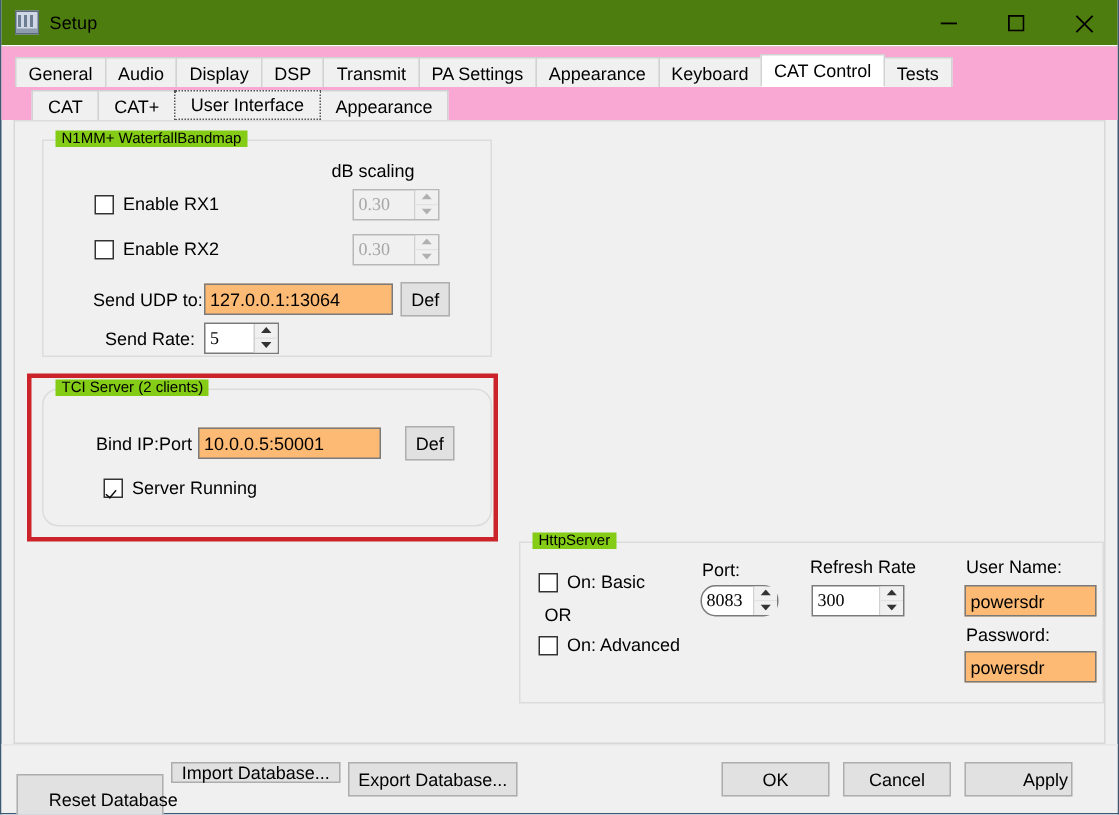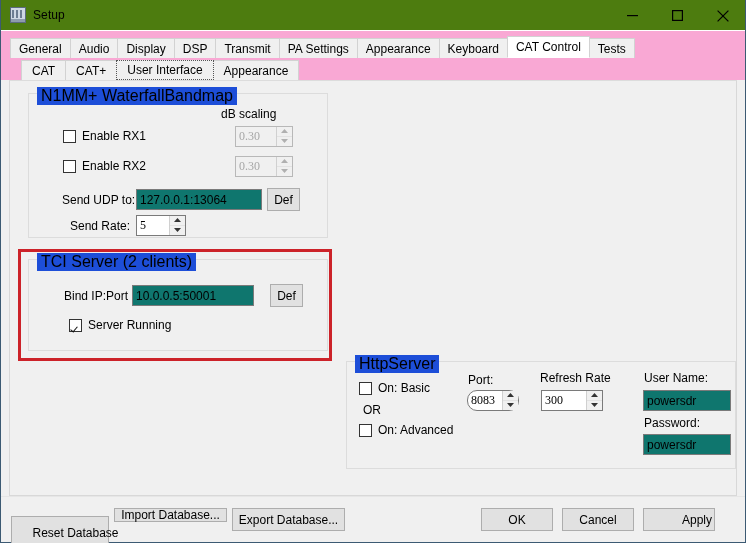--- a/index.html
+++ b/index.html
@@ -154,23 +154,23 @@
   }
 
   
   .group {
     position: absolute;
     border: 1px solid #dcdcdc;
   }
   .group > .legend {
     position: absolute;
     top: -7px; left: 8px;
-    background: #1d4ed8;
+    background: #84cc16;
     padding: 0 4px;
-    font-size: 16px;
+    font-size: 10px;
     color: #000;
     white-space: nowrap;
   }
 
   .lbl {
     position: absolute;
     font-size: 12px;
     color: #000;
     white-space: nowrap;
   }
@@ -189,21 +189,21 @@
     left: 2px; top: 5px;
     width: 3px; height: 6px;
     border-right: 1.6px solid #111;
     border-bottom: 1.6px solid #111;
     transform: rotate(40deg);
   }
 
   
   .tb {
     position: absolute;
-    background: #0f766e;
+    background: #fdba74;
     border: 1px solid #7a7a7a;
     font-family: "Liberation Sans", sans-serif;
     font-size: 12px;
     color: #000;
     padding: 0 3px;
     display: flex;
     align-items: center;
     cursor: text;
   }
 
@@ -393,21 +393,21 @@
             </div>
           <div class="ar dn">
               <svg width="7" height="4" viewBox="0 0 7 4">
                 <polygon points="0,0 7,0 3.5,4" fill="#333"></polygon>
               </svg>
             </div>
         </div>
       </div>
     </div>
 
-    <div class="group" style="left:18px; top:178px; width:300px; height:92px;">
+    <div class="group" style="left:18px; top:178px; width:300px; height:92px;border-radius:11px;">
       <div class="legend">TCI Server (2 clients)</div>
 
       <div class="lbl" style="left:35px; top:29px;">Bind IP:Port</div>
       <div class="tb" style="left:103px; top:25px; width:122px; height:21px;">
         <span>10.0.0.5:50001</span>
       </div>
       <div class="btn" style="left:241px; top:24px; width:33px; height:23px;">Def</div>
 
       <div class="cb checked" style="left:40px; top:59px;"></div>
       <div class="lbl" style="left:59px; top:58px;">Server Running</div>

